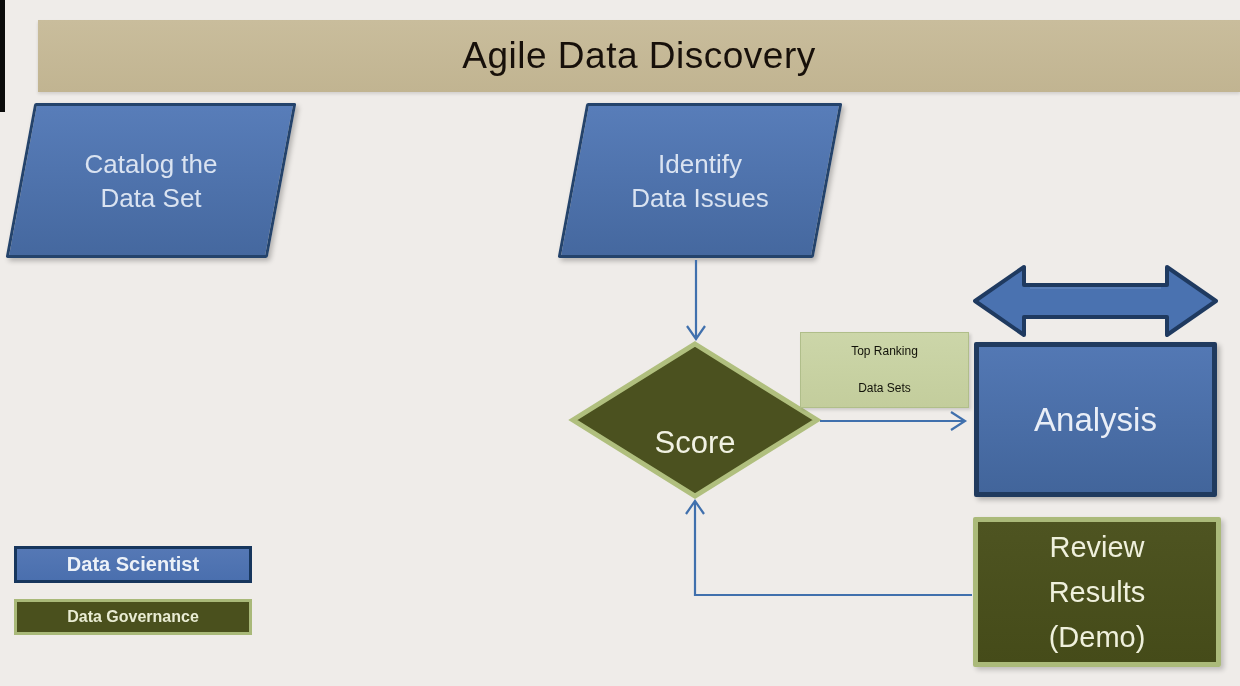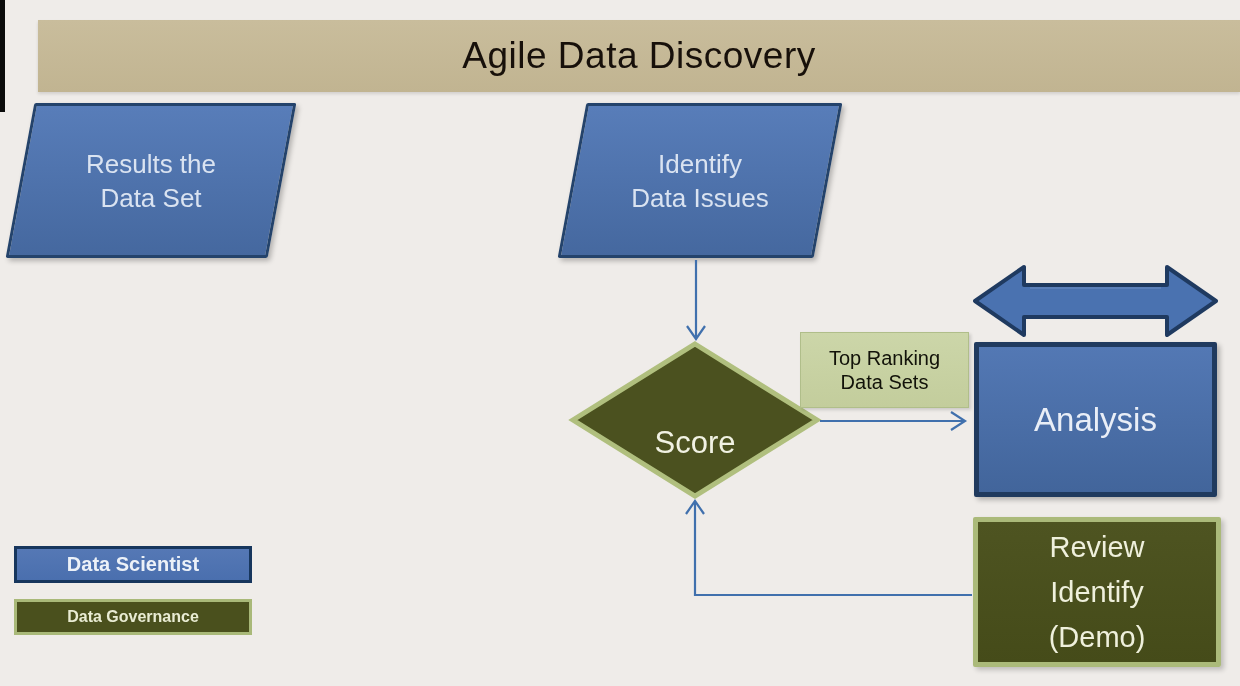--- a/index.html
+++ b/index.html
@@ -46,21 +46,21 @@
     position:absolute;left:615px;top:401px;width:160px;text-align:center;
     color:#f1f2e3;font-size:31px;margin-top:24px;
   }
 
   .top-ranking{
     position:absolute;left:800px;top:332px;width:167px;height:74px;
     background:linear-gradient(180deg,#ccd6a9 0%,#c3cd9c 100%);
     border:1px solid #b0be8a;
     box-shadow:2px 2px 3px rgba(0,0,0,0.15);
     display:flex;align-items:center;justify-content:center;text-align:center;
-    color:#121209;font-size:20px;line-height:24px;white-space:pre-line;
+    color:#121209;font-size:12px;line-height:37px;white-space:pre-line;
   }
 
   .analysis-box{
     position:absolute;left:974px;top:342px;width:233px;height:145px;
     background:linear-gradient(180deg,#5378b4 0%,#42659b 100%);
     border:5px solid #203a5e;border-radius:2px;
     box-shadow:3px 3px 5px rgba(0,0,0,0.25);
     display:flex;align-items:center;justify-content:center;
     color:#e9eef7;font-size:33px;
   }
@@ -100,21 +100,21 @@
 <div class="stage">
 
   <div class="black-strip"></div>
 
   <div class="title-bar">
     <div class="title-text">Agile Data Discovery</div>
   </div>
 
   <div class="para para-1">
     <div class="para-bg"></div>
-    <div class="para-label">Results the
+    <div class="para-label">Catalog the
 Data Set</div>
   </div>
   <div class="para para-3">
     <div class="para-bg"></div>
     <div class="para-label">Identify
 Data Issues</div>
   </div>
 
   <svg class="svg-layer" viewBox="0 0 1240 686" xmlns="http://www.w3.org/2000/svg">
 
@@ -142,21 +142,21 @@
   <div class="score-label">Score</div>
 
   <div class="top-ranking">Top Ranking
 Data Sets</div>
 
   <div class="analysis-box">
     <span>Analysis</span>
   </div>
 
   <div class="review-box">Review
-Identify
+Results
 (Demo)</div>
 
 
   <div class="legend-scientist">
     <span>Data Scientist</span>
   </div>
   <div class="legend-governance">
     <span>Data Governance</span>
   </div>
 

